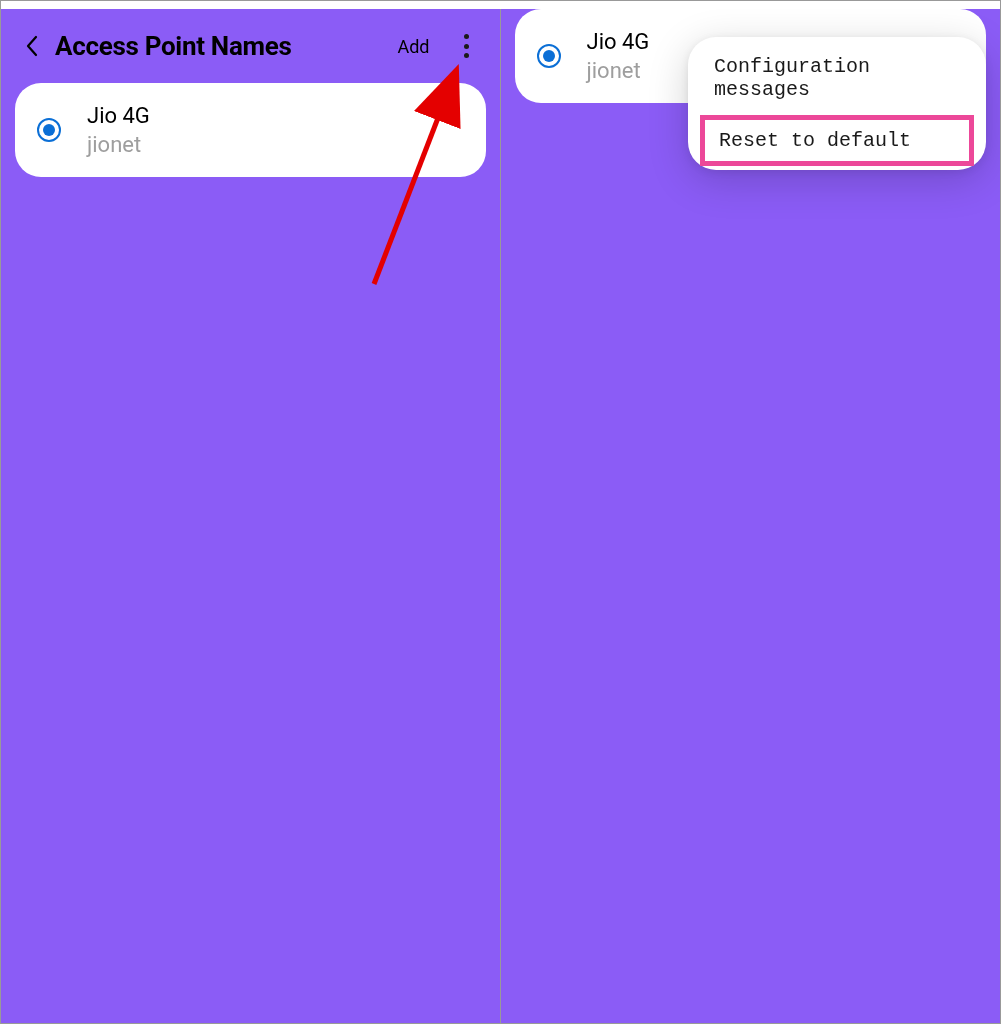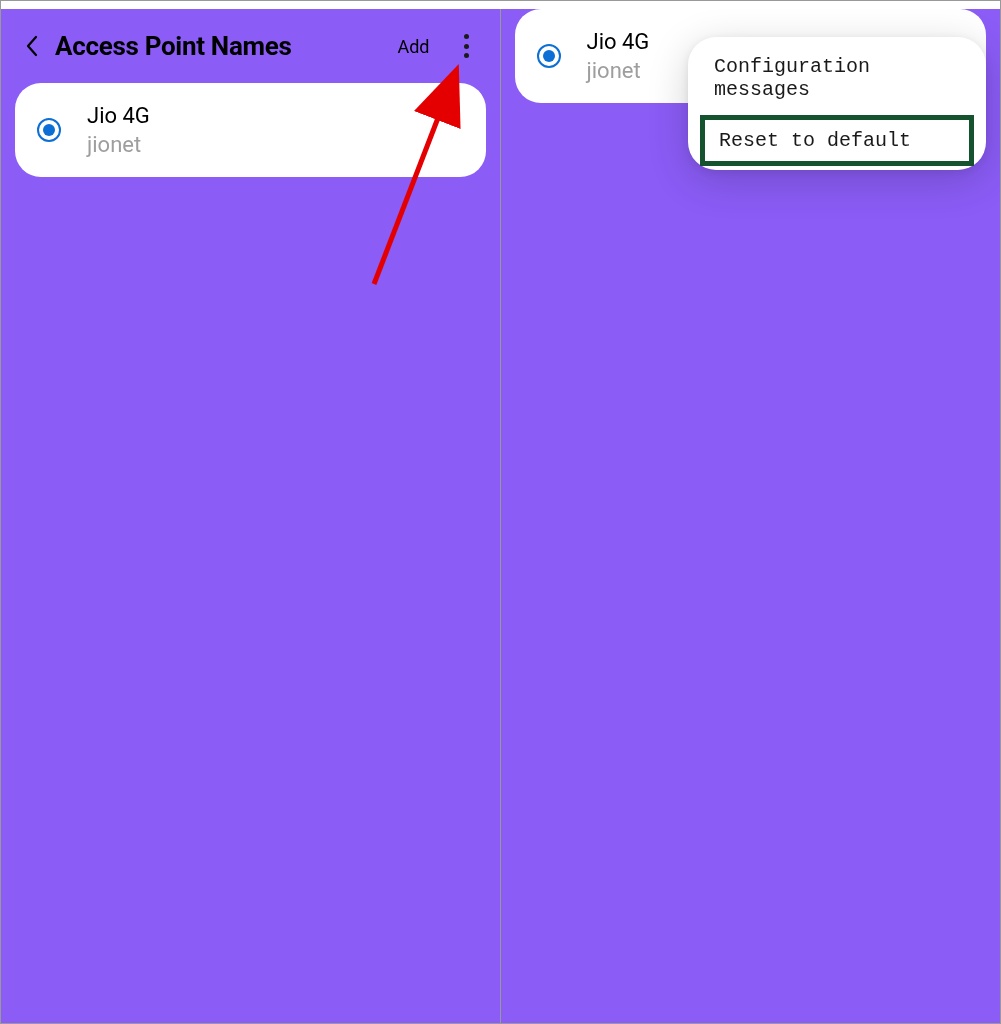--- a/index.html
+++ b/index.html
@@ -100,21 +100,21 @@
       z-index: 10;
       font-family: Liberation Mono, monospace;
     }
     .menu-item {
       padding: 14px 26px;
       font-size: 20px;
       color: #1a1a1a;
       cursor: pointer;
     }
     .highlight-box {
-      border: 5px solid #14532d;
+      border: 5px solid #ec4899;
       margin: 0 12px;
       padding: 9px 14px;
     }
     
     .arrow-svg {
       position: absolute;
       left: 355px;
       top: 55px;
       pointer-events: none;
       z-index: 5;

